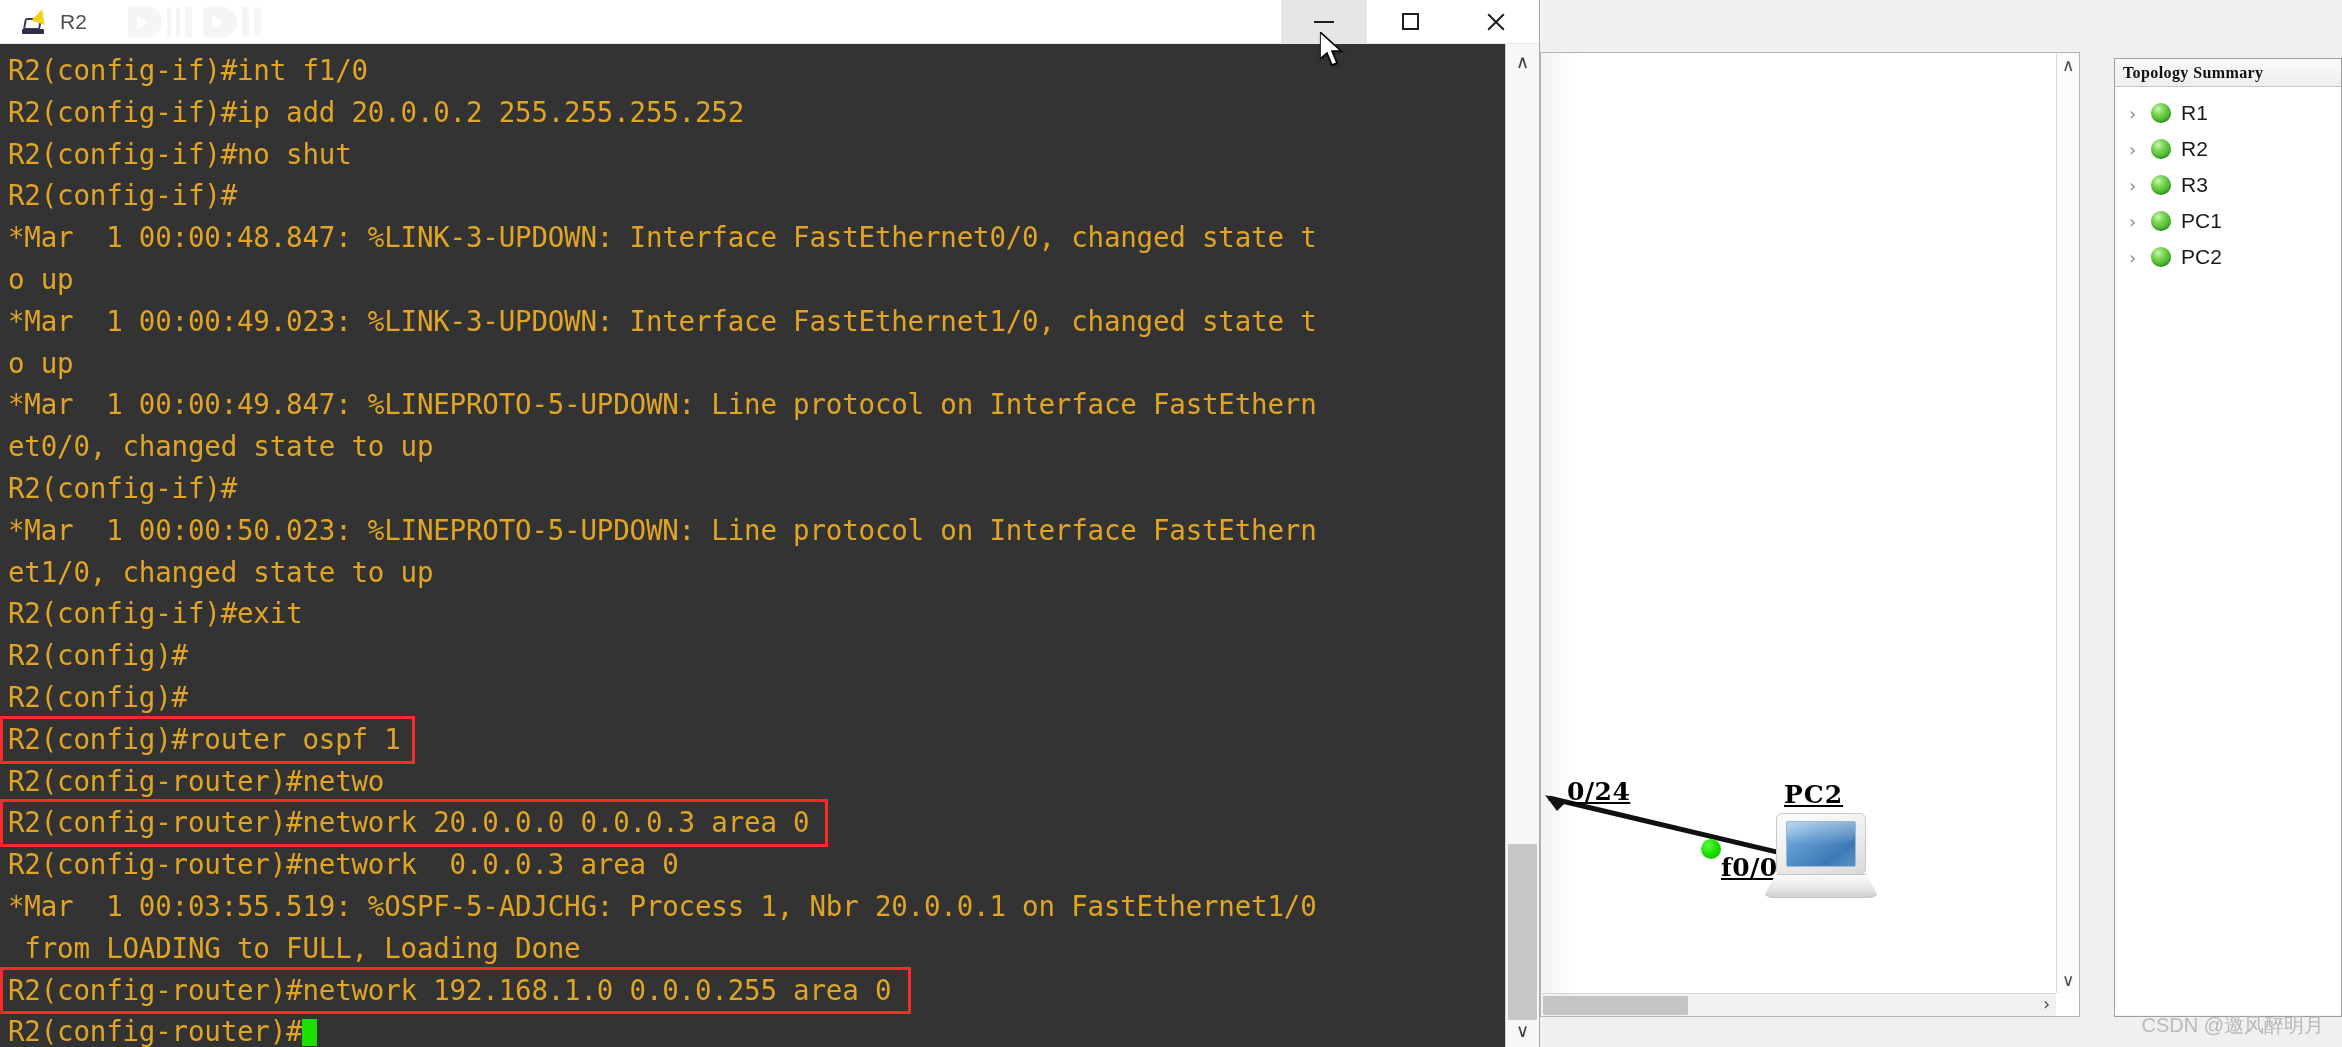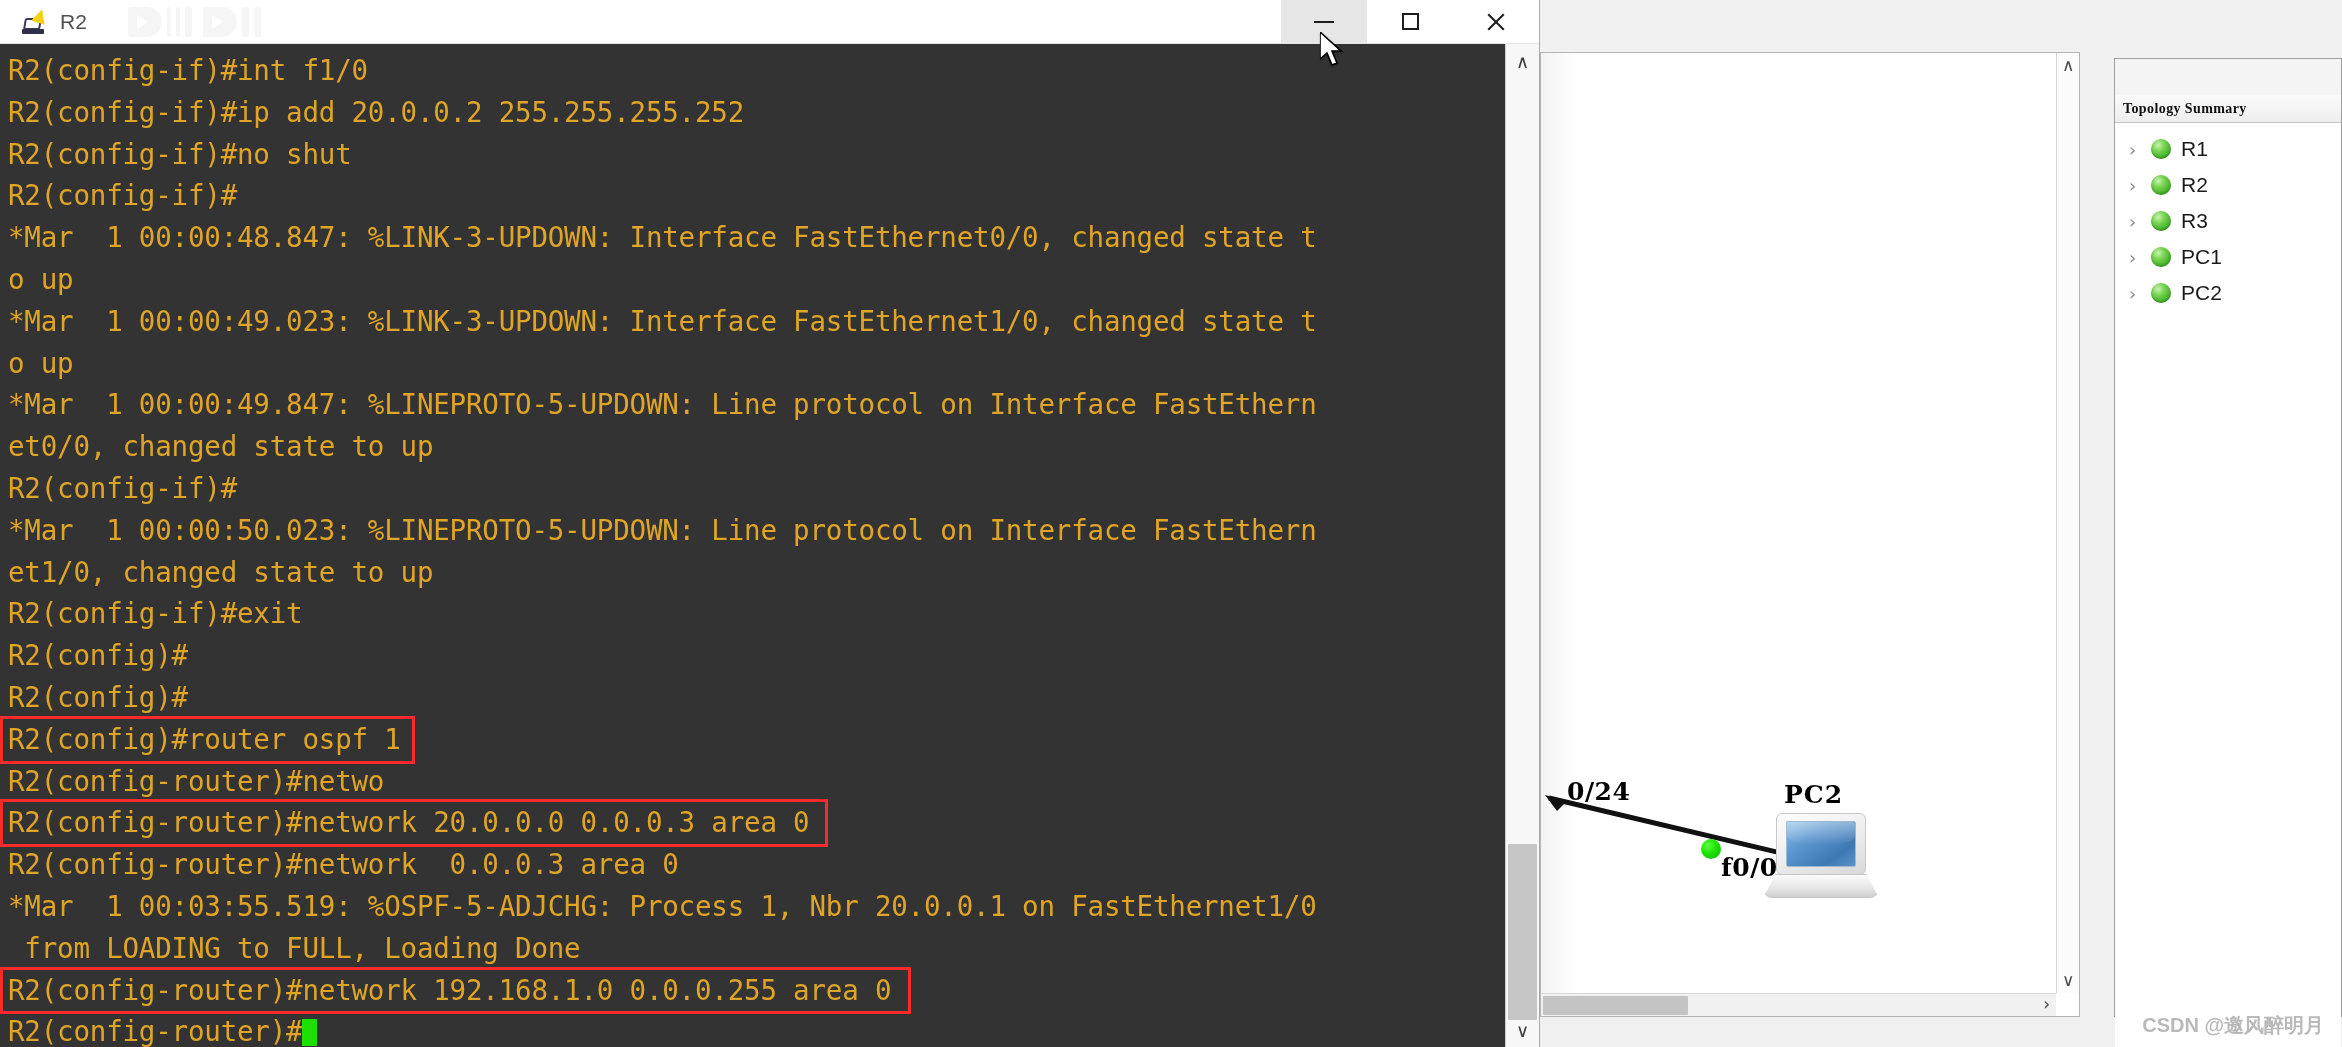--- a/index.html
+++ b/index.html
@@ -29,20 +29,21 @@
     background: linear-gradient(90deg,#f3f3f3 0%, #ffffff 7%, #ffffff 100%);
   }
   
   .topo-link { position: absolute; left: 0; top: 0; width: 540px; height: 965px; pointer-events: none; }
   .topo-label {
     position: absolute;
     font-family: "DejaVu Serif", serif;
     font-weight: bold;
     color: #000000;
     white-space: nowrap;
+    text-decoration: underline;
   }
   .link-label-024 { left: 26px; top: 724px; font-size: 25px; letter-spacing: 0.5px; }
   .if-label-f00   { left: 180px; top: 800px; font-size: 25px; letter-spacing: 0.5px; }
   .pc2-name       { left: 243px; top: 727px; font-size: 25px; letter-spacing: 1px; }
 
   .link-dot {
     position: absolute; left: 160px; top: 786px;
     width: 20px; height: 20px; border-radius: 50%;
     background: radial-gradient(circle at 35% 32%, #5bff41 0%, #1ee000 45%, #06b800 100%);
   }
@@ -91,24 +92,24 @@
   }
 
   
   .topo-panel {
     position: absolute; left: 2114px; top: 58px; width: 228px; height: 959px;
     background: #f4f4f4; border: 1px solid #9e9e9e;
   }
   .topo-panel-title {
     height: 28px; line-height: 28px; padding-left: 8px;
     font-family: "Liberation Serif", serif;
-    font-size: 14px; font-weight: bold; color: #111;
+    font-size: 16px; font-weight: bold; color: #111;
     background: linear-gradient(180deg,#fafafa,#eeeeee);
     border-bottom: 1px solid #c5c5c5;
-    white-space: nowrap; letter-spacing: 0.4px; margin-top: 36px;
+    white-space: nowrap; letter-spacing: 0.4px;
   }
   .topo-tree { padding: 8px 0 0 4px; background: #ffffff; height: calc(100% - 29px); }
   .topo-node {
     display: flex; align-items: center; height: 36px; padding-left: 10px; gap: 10px;
   }
   .node-chevron { color: #8a8a8a; font-size: 18px; width: 12px; font-family:"DejaVu Sans", sans-serif;}
   .node-led {
     width: 20px; height: 20px; border-radius: 50%;
     background: radial-gradient(circle at 36% 30%, #c9f5b2 0%, #7ed658 30%, #48b52a 65%, #2d8a18 100%);
     box-shadow: inset 0 -1px 2px rgba(0,0,0,.25);
@@ -222,21 +223,21 @@
   .term-sb-down { bottom: 0; }
   .term-sb-thumb {
     position: absolute; left: 2px; width: 29px; top: 800px; height: 176px;
     background: #c6c6c6; border-radius: 1px;
   }
 
   
   .csdn-wm {
     position: absolute; right: 18px; bottom: 8px;
     font-family: "Liberation Sans", sans-serif;
-    font-size: 20px; color: #b9b9b9; white-space: nowrap; font-weight: bold;
+    font-size: 20px; color: #b9b9b9; white-space: nowrap;
   }
 </style>
 </head>
 <body>
 
 <div id="root">
 
   <div class="gns3-app">
 
     <div class="gns3-canvas-wrap">

